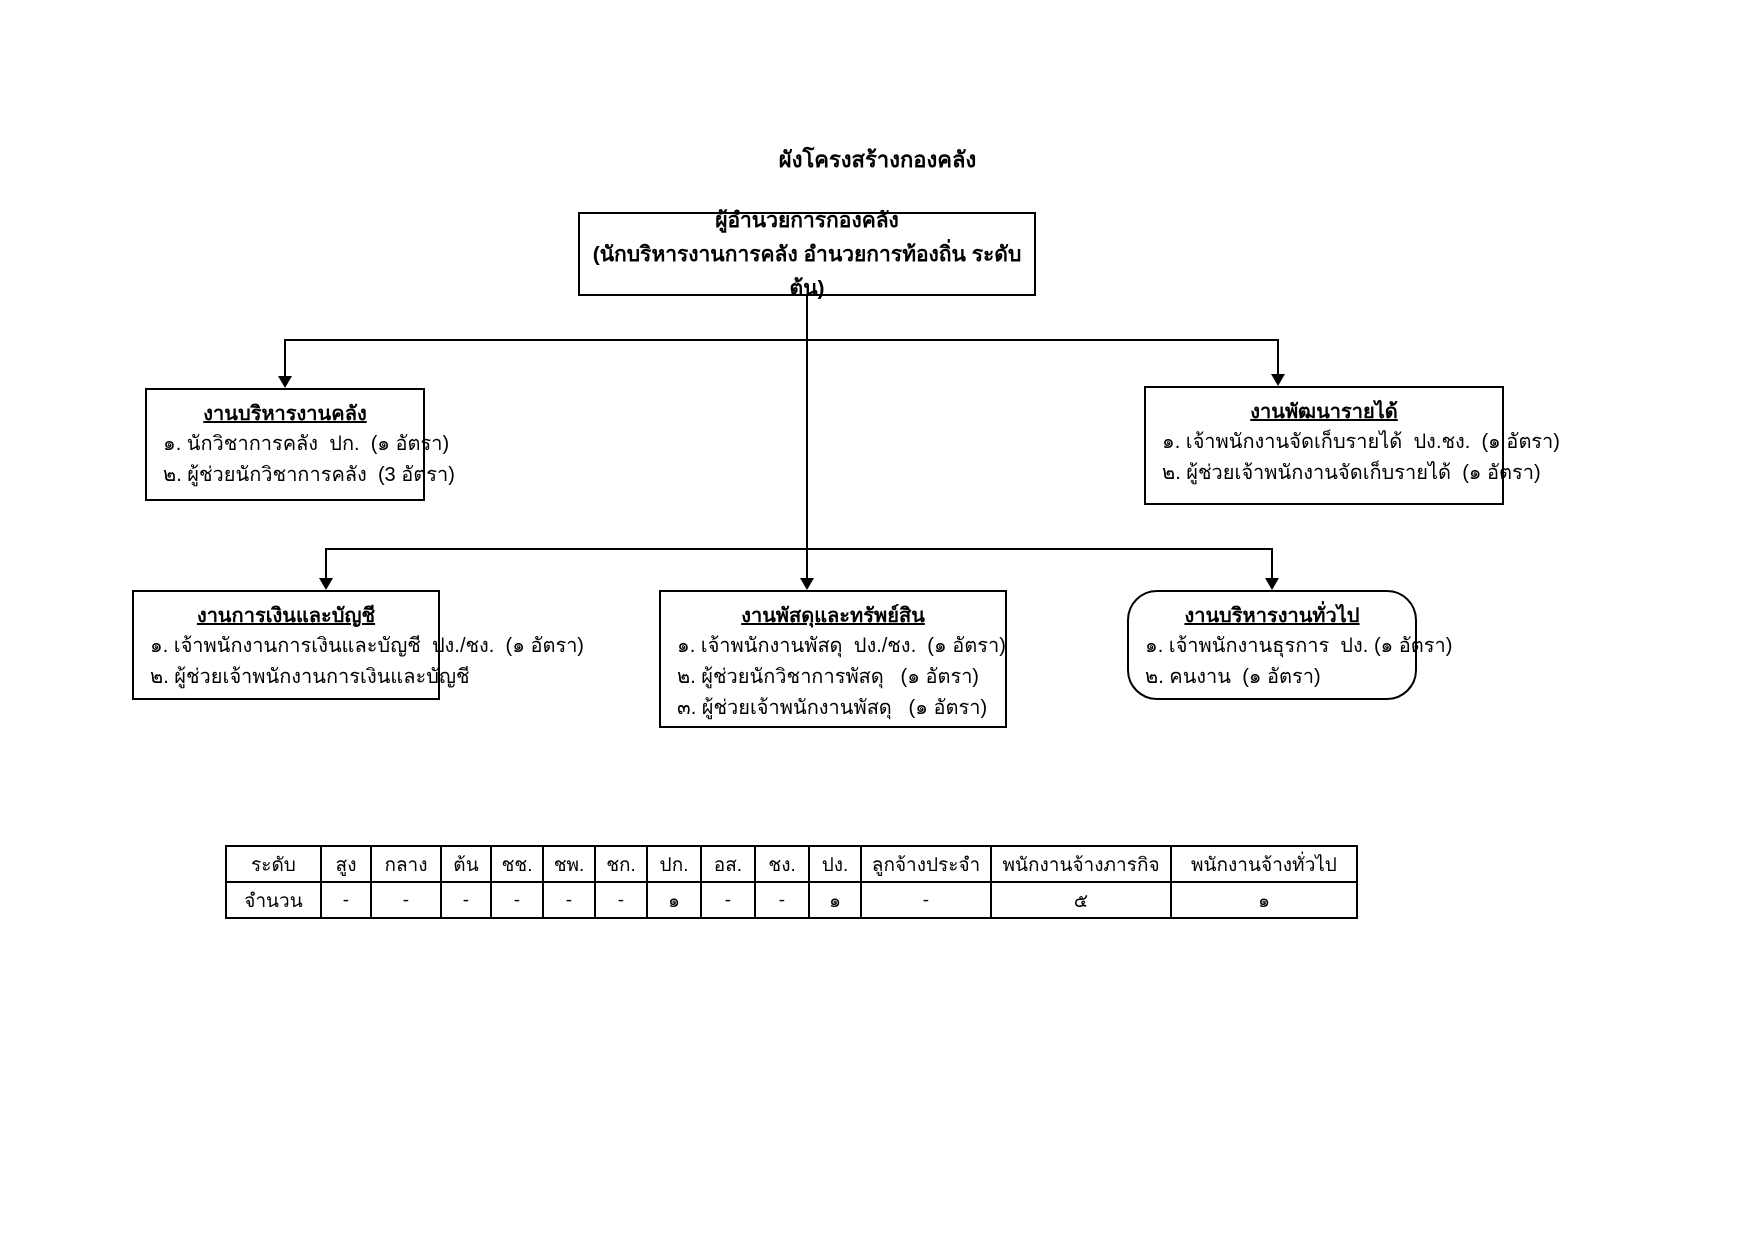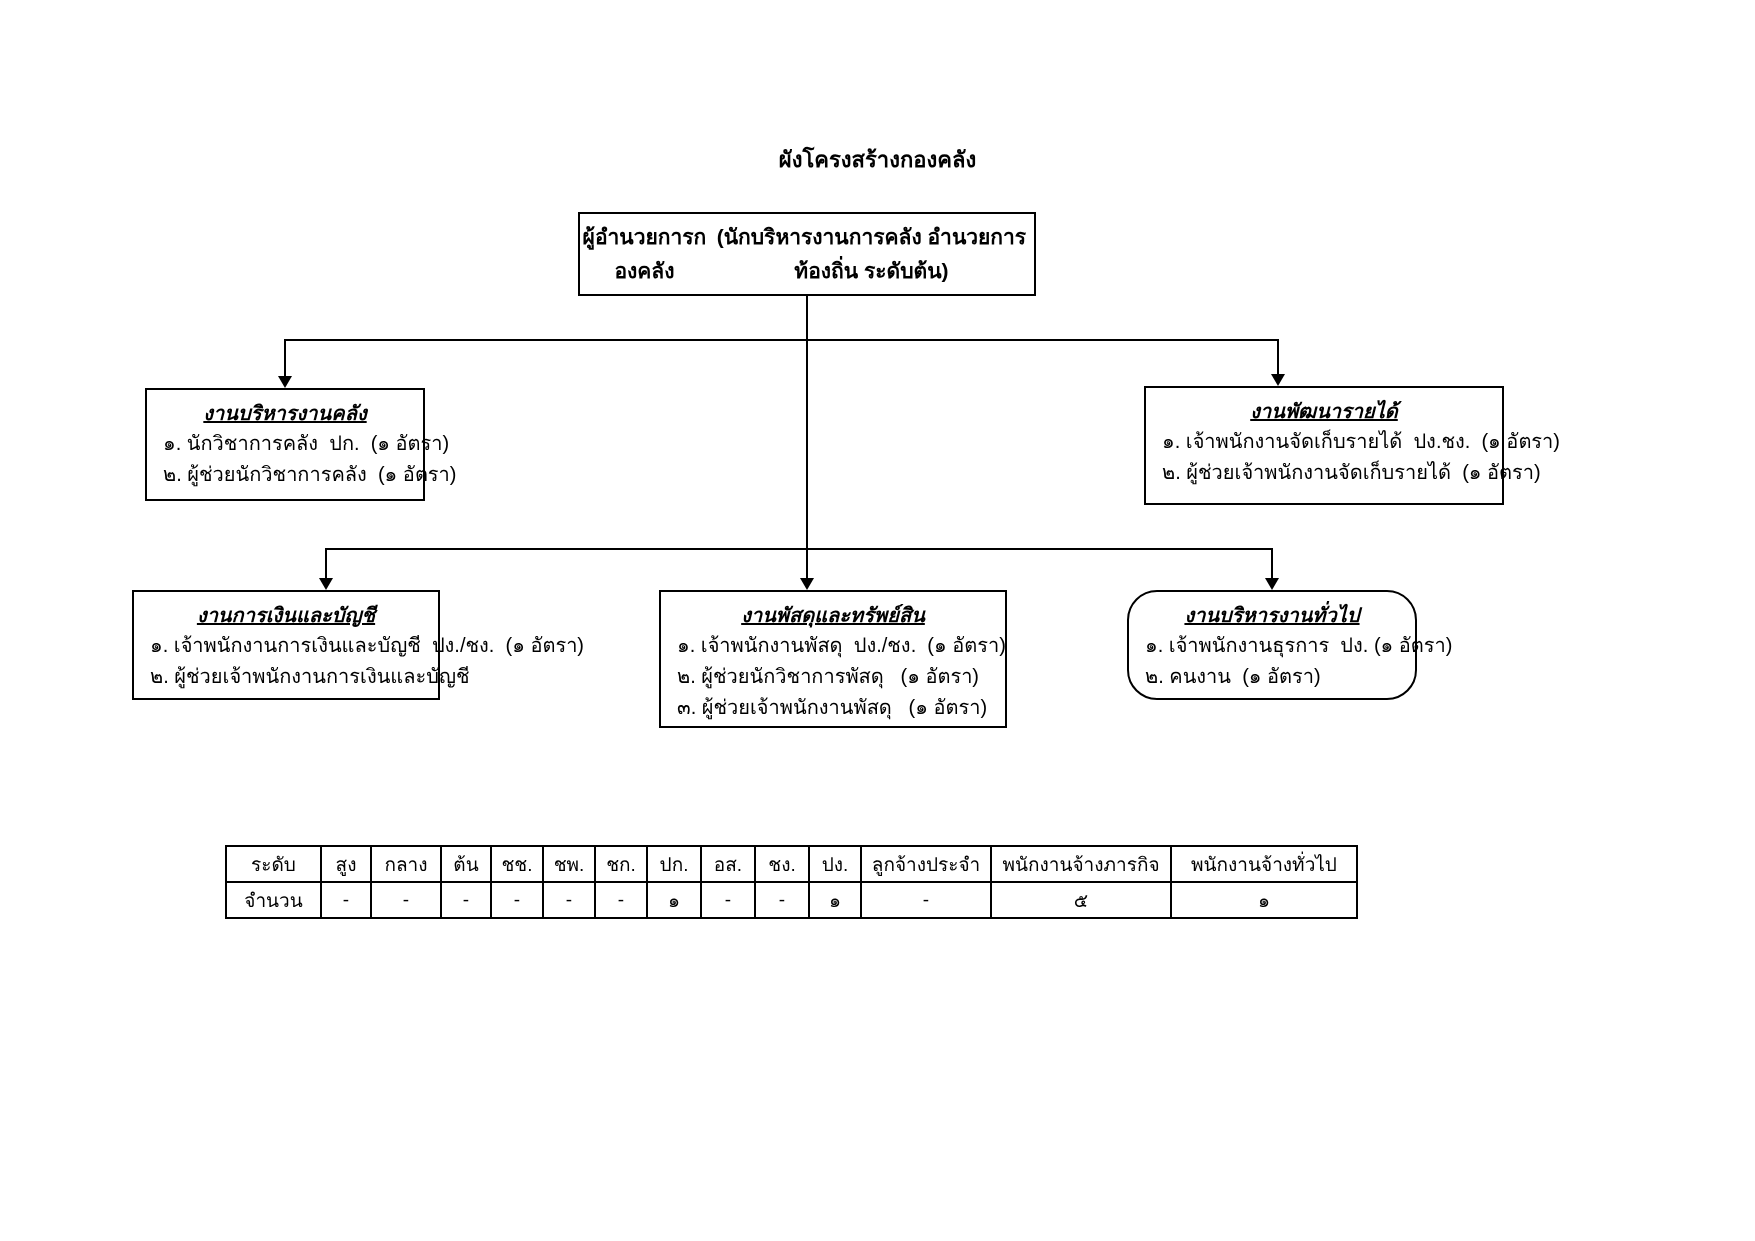--- a/index.html
+++ b/index.html
@@ -10,26 +10,26 @@
   }
   .title{
     position:absolute;top:142px;left:0;width:1755px;text-align:center;
     font-size:22px;font-weight:bold;
   }
   .box{
     position:absolute;border:2px solid #000;background:#fff;box-sizing:border-box;
   }
   .director{
     left:578px;top:212px;width:458px;height:84px;
-    display:flex;flex-direction:row;justify-content:center;align-items:center;
+    display:flex;flex-direction:column;justify-content:center;align-items:center;
     font-size:21px;font-weight:bold;line-height:34px;text-align:center;
   }
   .unit-name{
     text-align:center;font-size:20px;font-weight:bold;text-decoration:underline;
-    margin-top:8px;line-height:30px;font-style:italic;
+    margin-top:8px;line-height:30px;
   }
   .unit-item{
     font-size:20px;line-height:31px;padding-left:16px;white-space:pre;
   }
   .line{position:absolute;background:#000;}
   .arrowhead{
     position:absolute;width:0;height:0;
     border-left:7px solid transparent;border-right:7px solid transparent;
     border-top:12px solid #000;
   }
@@ -63,21 +63,21 @@
   <div class="line" style="left:325px;top:548px;width:2px;height:31px;"></div>
   <div class="arrowhead" style="left:319px;top:578px;"></div>
   <div class="line" style="left:806px;top:548px;width:2px;height:31px;"></div>
   <div class="arrowhead" style="left:800px;top:578px;"></div>
   <div class="line" style="left:1271px;top:548px;width:2px;height:31px;"></div>
   <div class="arrowhead" style="left:1265px;top:578px;"></div>
 
   <div class="box" style="left:145px;top:388px;width:280px;height:113px;">
     <div class="unit-name">งานบริหารงานคลัง</div>
     <div class="unit-item">๑. นักวิชาการคลัง  ปก.  (๑ อัตรา)</div>
-    <div class="unit-item">๒. ผู้ช่วยนักวิชาการคลัง  (๑ อัตรา)</div>
+    <div class="unit-item">๒. ผู้ช่วยนักวิชาการคลัง  (3 อัตรา)</div>
   </div>
 
   <div class="box" style="left:1144px;top:386px;width:360px;height:119px;">
     <div class="unit-name">งานพัฒนารายได้</div>
     <div class="unit-item">๑. เจ้าพนักงานจัดเก็บรายได้  ปง.ชง.  (๑ อัตรา)</div>
     <div class="unit-item">๒. ผู้ช่วยเจ้าพนักงานจัดเก็บรายได้  (๑ อัตรา)</div>
   </div>
 
   <div class="box" style="left:132px;top:590px;width:308px;height:110px;">
     <div class="unit-name">งานการเงินและบัญชี</div>

